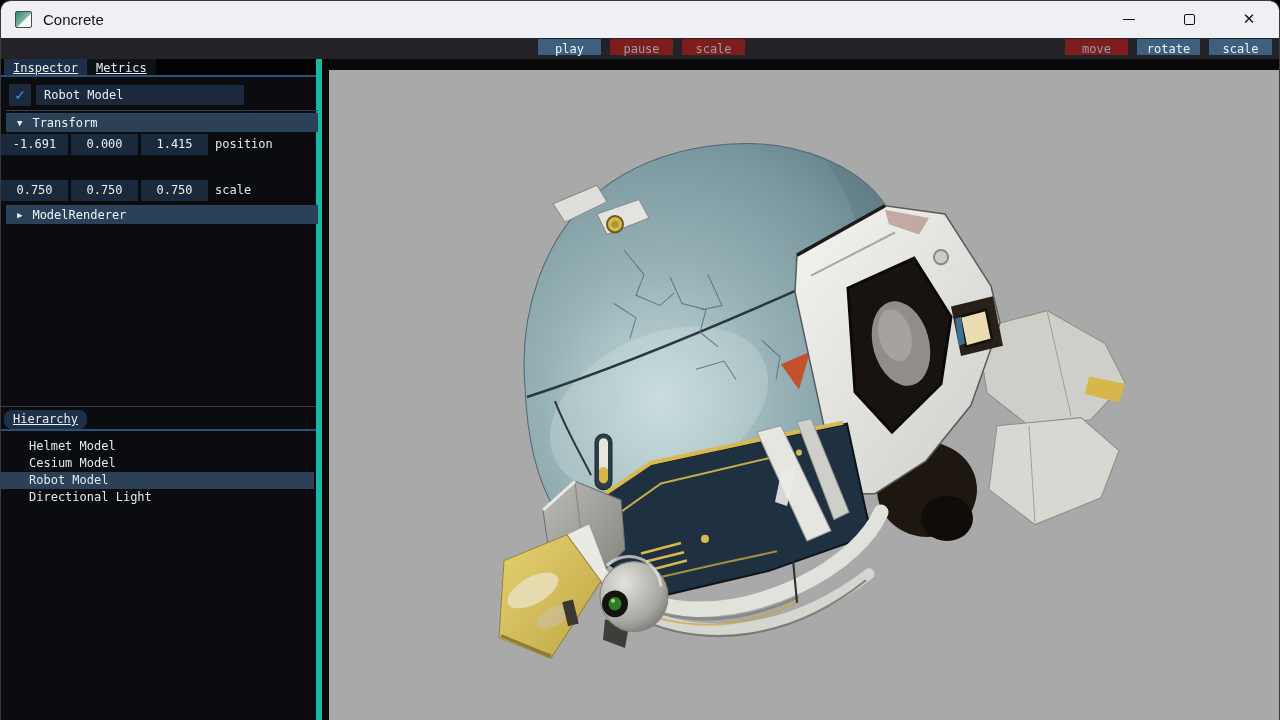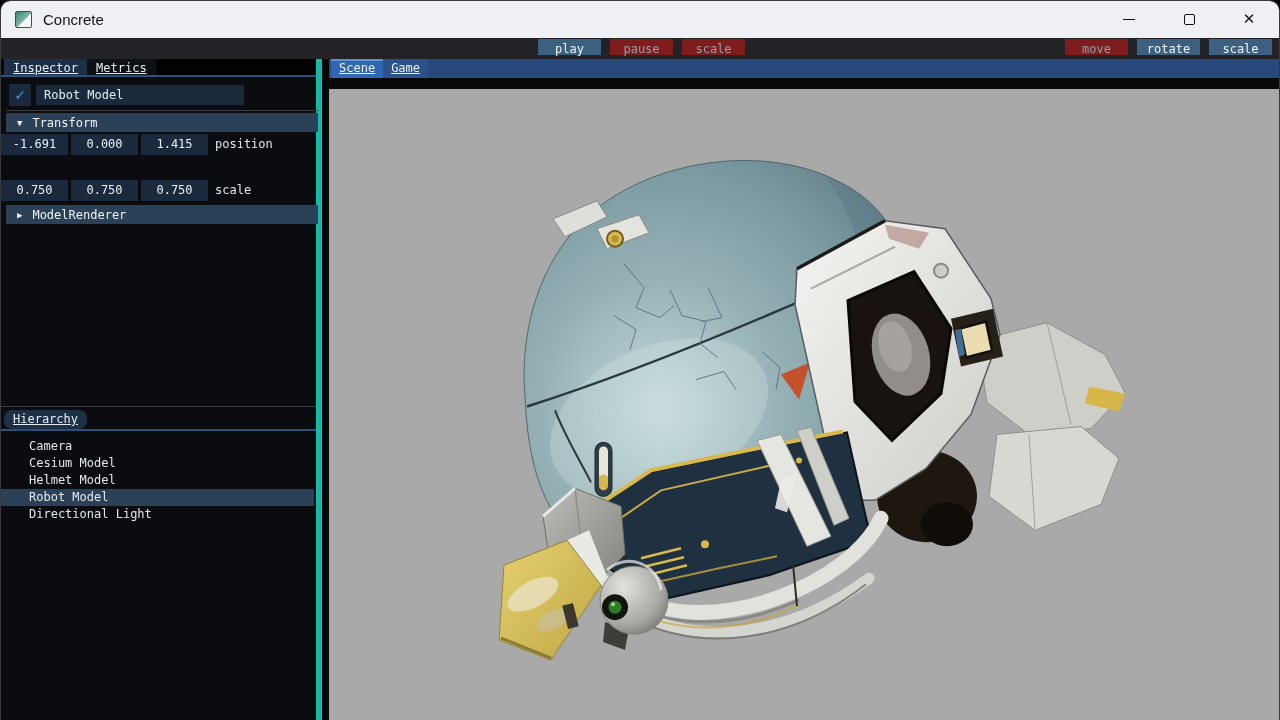--- a/index.html
+++ b/index.html
@@ -139,35 +139,30 @@
 
       <div class="section-header" id="hdr-modelrenderer">
         <span class="tri">▶</span>
         <span>ModelRenderer</span>
       </div>
 
       <div class="hier-sep"></div>
       <div class="hier-tab">Hierarchy</div>
       <div class="hier-line"></div>
       <div class="hier-items">
-        <div class="hier-item">Camera</div>
+        <div class="hier-item">Helmet Model</div>
         <div class="hier-item">Cesium Model</div>
-        <div class="hier-item">Helmet Model</div>
         <div class="hier-item selected">Robot Model</div>
         <div class="hier-item">Directional Light</div>
       </div>
     </div>
 
     <div class="gap"></div>
 
     <div class="viewport">
-      <div class="vp-tabs">
-        <span class="vtab active">Scene</span>
-        <span class="vtab inactive">Game</span>
-      </div>
       <div class="vp-strip"></div>
       <div class="vp-canvas">
 
         <svg viewBox="0 0 950 632" preserveAspectRatio="none">
           <defs>
             <radialGradient id="gDome" cx="36%" cy="60%" r="78%">
               <stop offset="0%" stop-color="#c6dadb"></stop>
                 <stop offset="40%" stop-color="#96b2b6"></stop>
               <stop offset="75%" stop-color="#7b99a1"></stop>
                 <stop offset="100%" stop-color="#627f89"></stop>

